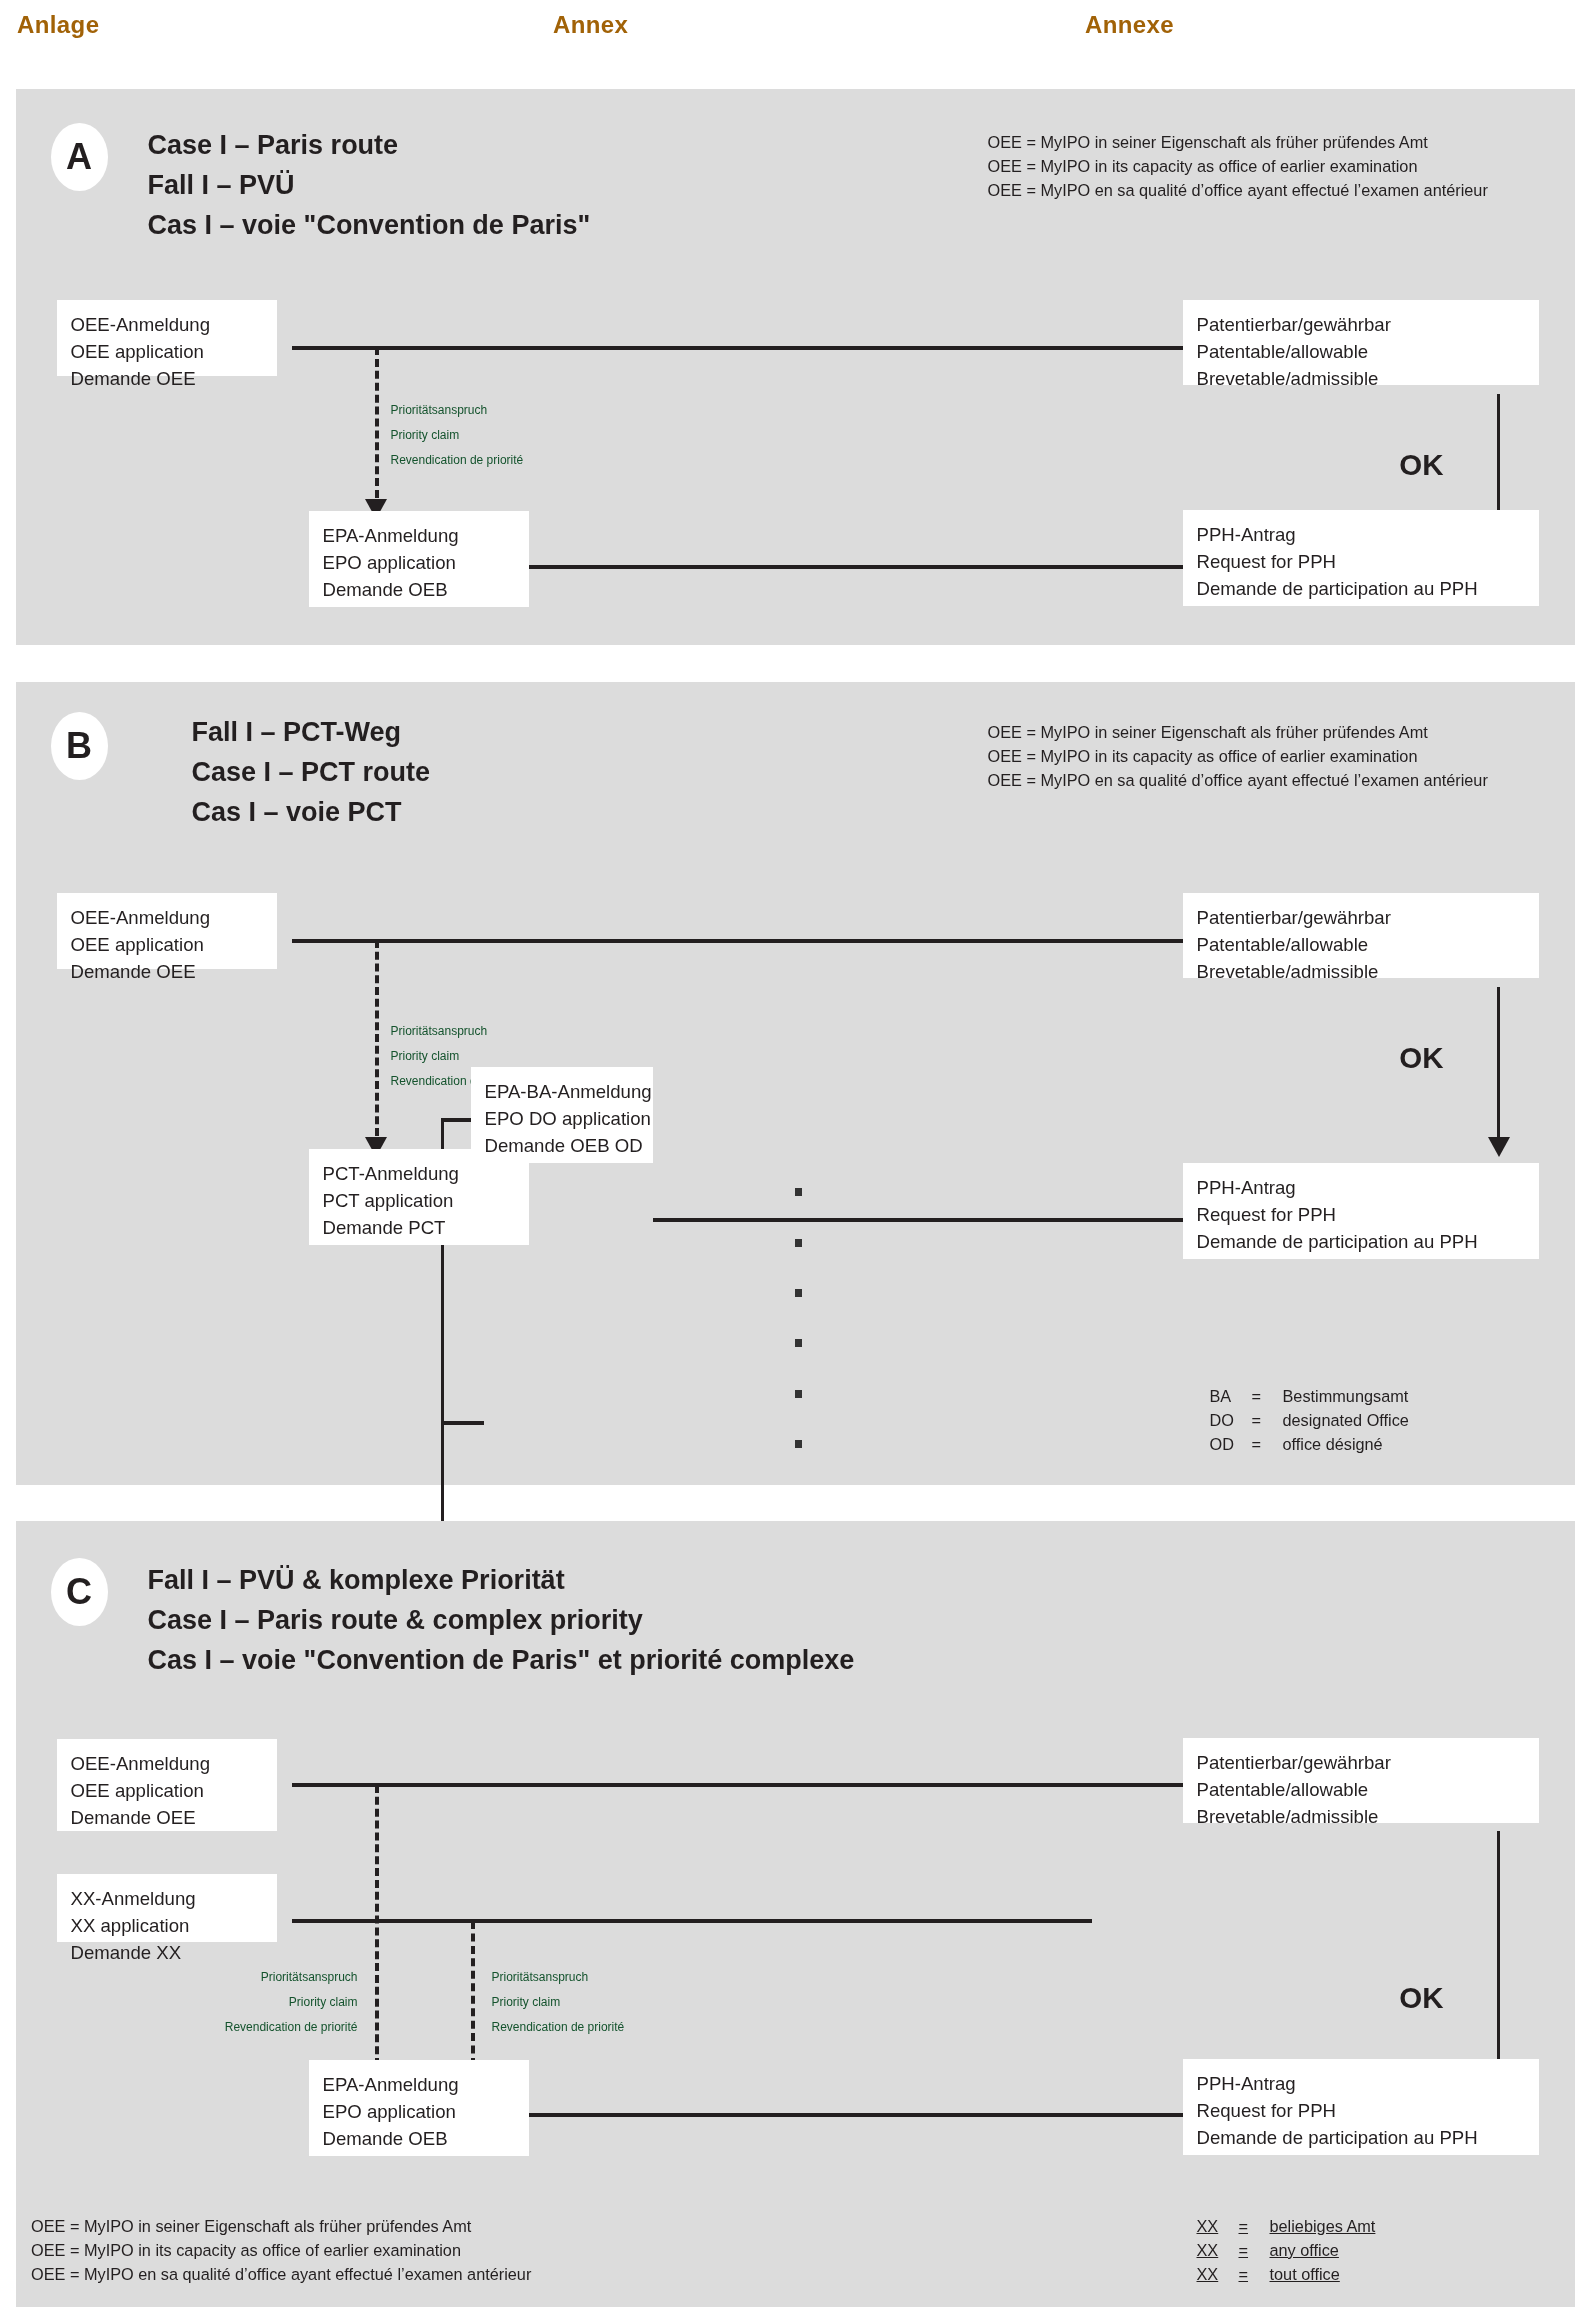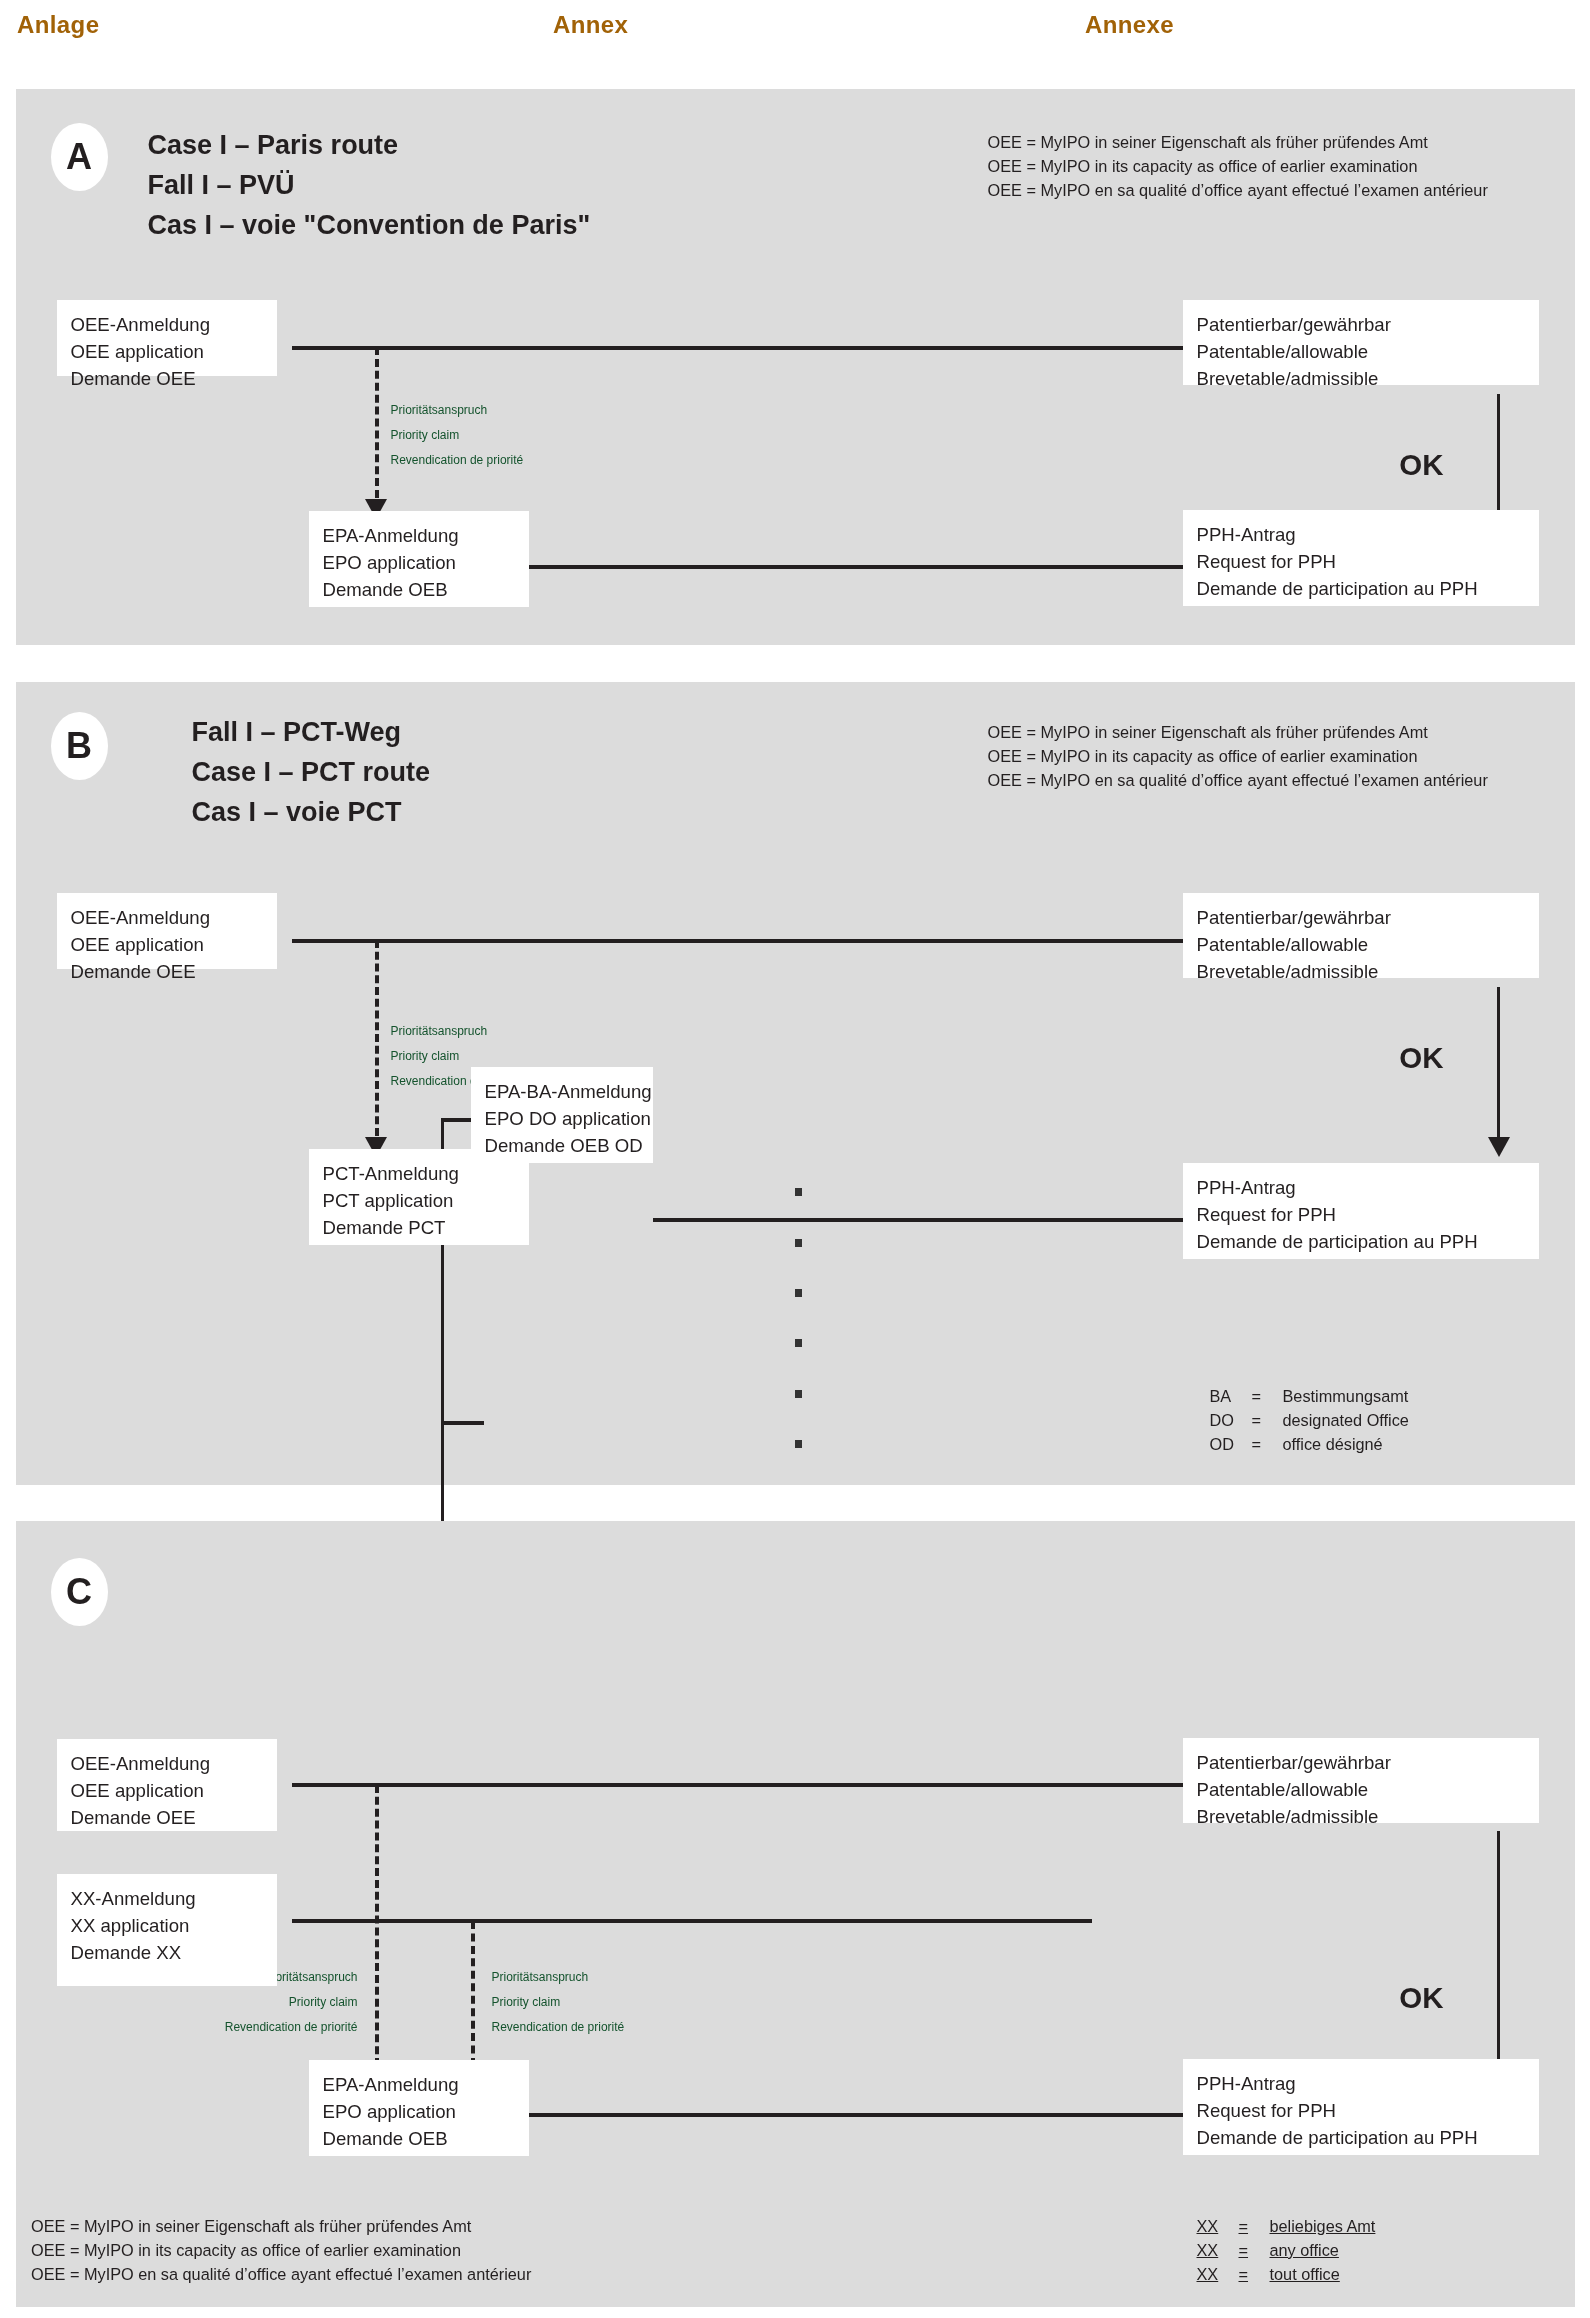--- a/index.html
+++ b/index.html
@@ -276,20 +276,25 @@
       <span class="eq">=</span>
       <span>office désigné</span>
     </div>
   </div>
 </div>
 
 <div class="panel" id="panel-C">
 
   <div class="badge" style="left:35px; top:37px;">C</div>
 
+  <div class="titles" style="left:132px; top:39px;">
+    <div>Fall I – PVÜ &amp; komplexe Priorität</div>
+    <div>Case I – Paris route &amp; complex priority</div>
+    <div>Cas I – voie "Convention de Paris" et priorité complexe</div>
+  </div>
 
   <div class="hline" style="left:276px; top:262px; width:907px;"></div>
   <div class="hline" style="left:276px; top:398px; width:800px;"></div>
   <div class="hline" style="left:512px; top:592px; width:670px;"></div>
 
   <div class="dashed-v" style="left:359px; top:264px; height:281px;"></div>
   <div class="arrowhead" style="left:349px; top:545px;"></div>
 
   <div class="dashed-v" style="left:455px; top:400px; height:145px;"></div>
   <div class="arrowhead" style="left:446px; top:545px;"></div>
@@ -309,21 +314,21 @@
   <div class="vline" style="left:1481px; top:310px; height:255px;"></div>
   <div class="arrowhead" style="left:1472px; top:565px;"></div>
   <div class="ok-label" style="left:1428px; top:460px; transform:translateX(-100%);">OK</div>
 
   <div class="box" style="left:41px; top:218px; width:220px; height:92px;">
     <div>OEE-Anmeldung</div>
     <div>OEE application</div>
     <div>Demande OEE</div>
   </div>
 
-  <div class="box" style="left:41px; top:353px; width:220px; height:112px;">
+  <div class="box" style="left:41px; top:353px; width:220px; height:68px;">
     <div>XX-Anmeldung</div>
     <div>XX application</div>
     <div>Demande XX</div>
   </div>
 
   <div class="box" style="left:293px; top:539px; width:220px; height:96px;">
     <div>EPA-Anmeldung</div>
     <div>EPO application</div>
     <div>Demande OEB</div>
   </div>

